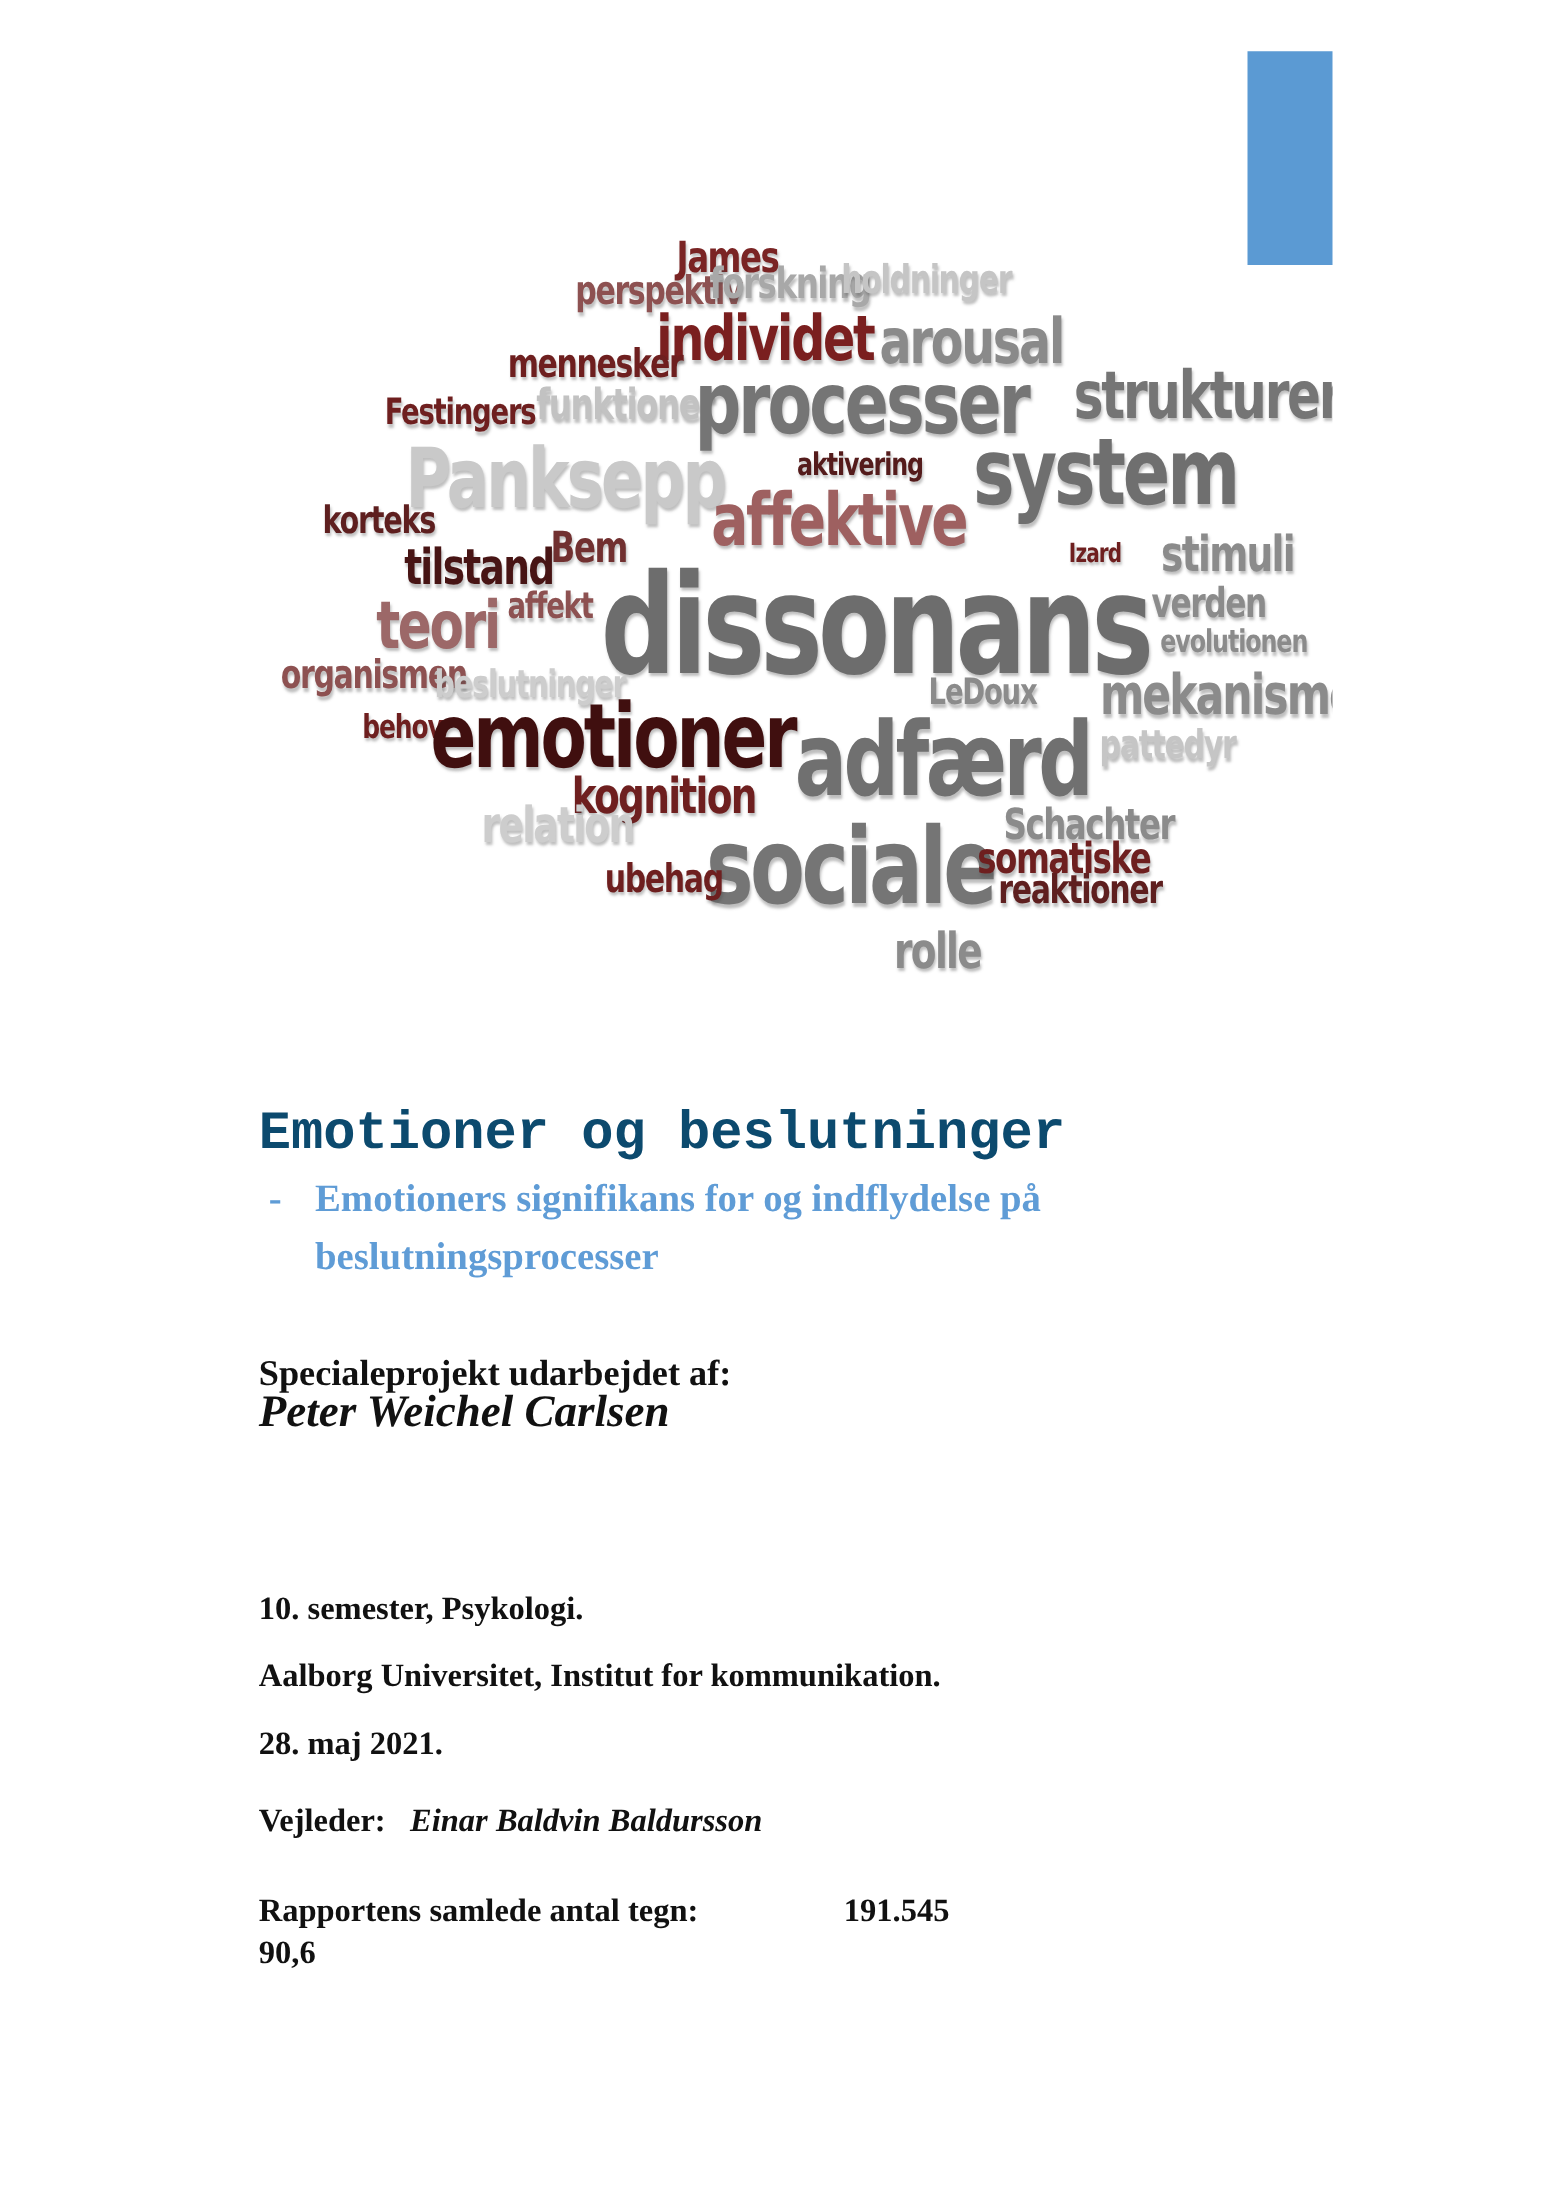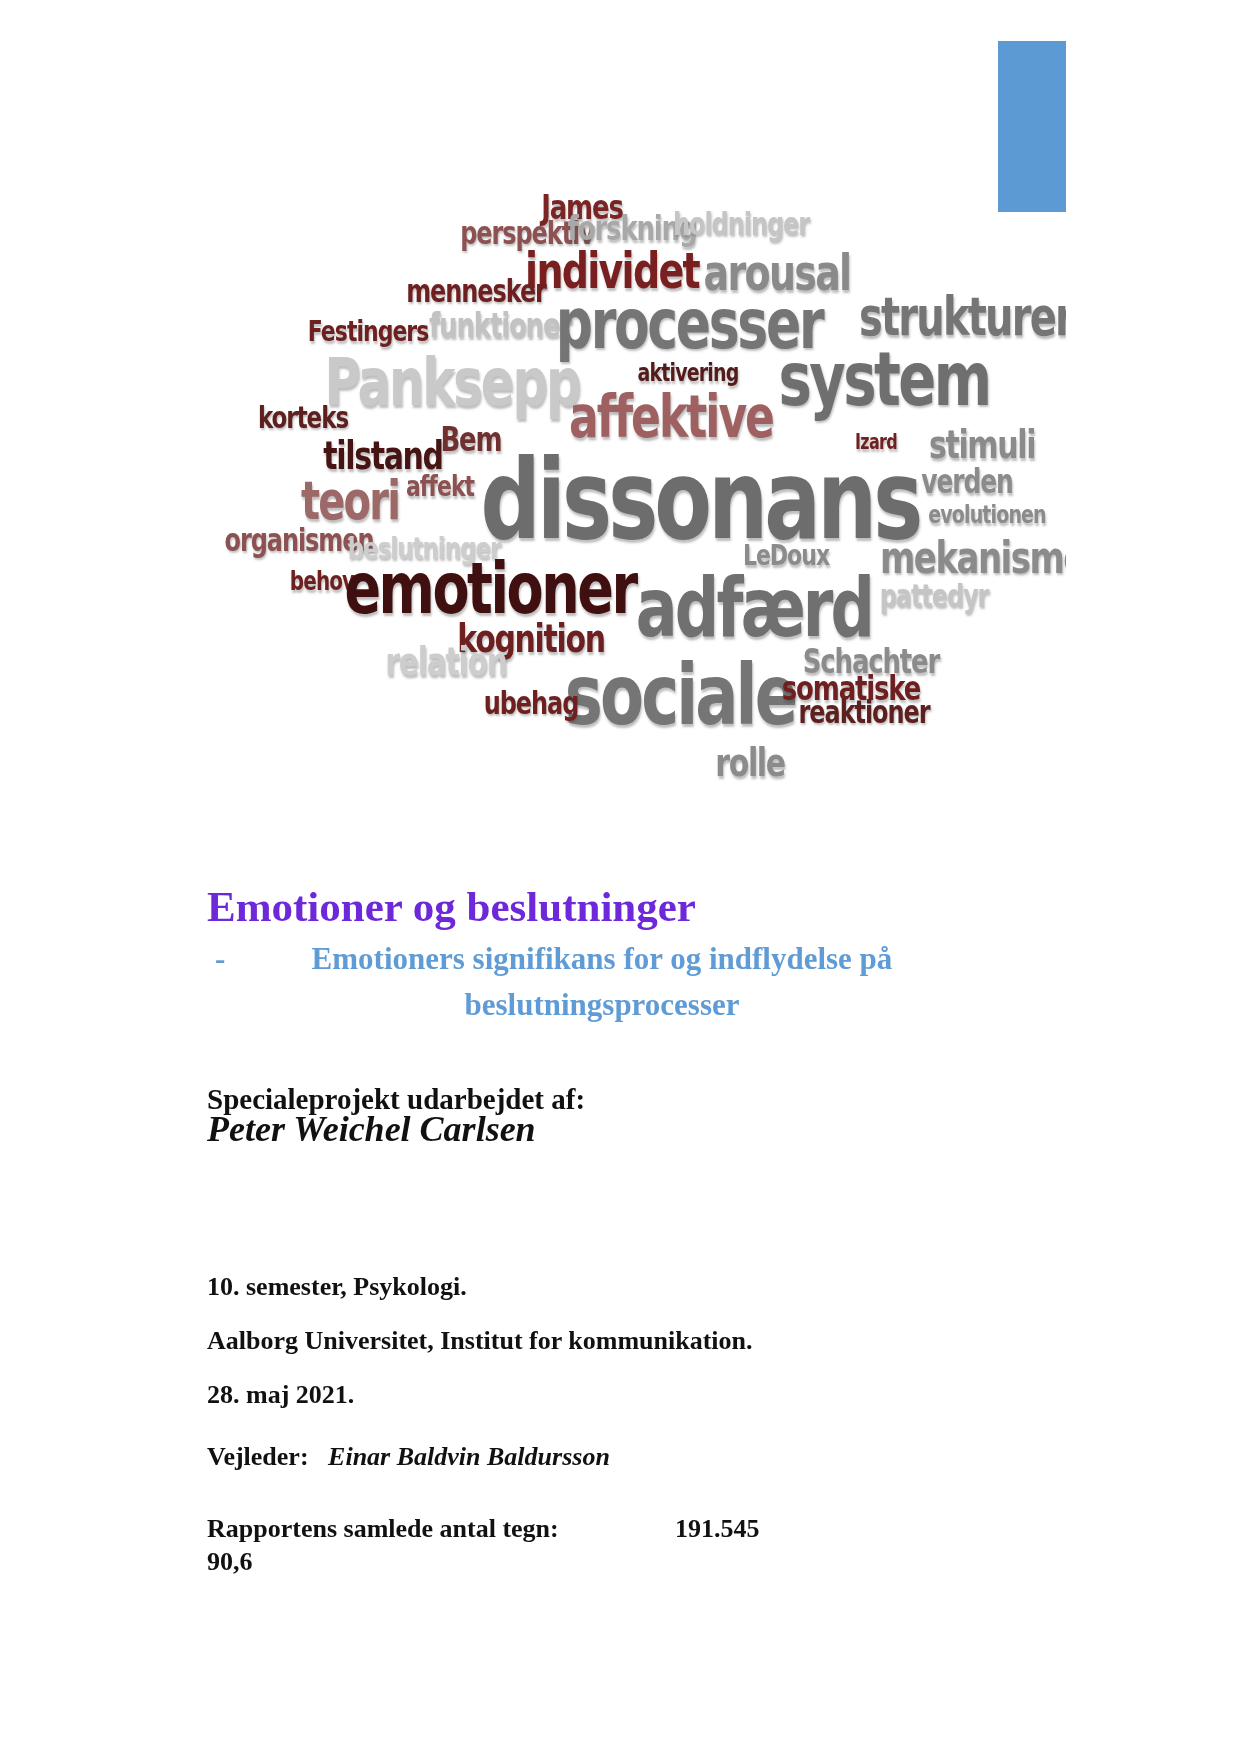--- a/index.html
+++ b/index.html
@@ -35,21 +35,21 @@
     font-size:43px; font-weight:bold;
     letter-spacing:0;
   }
   .doc-subtitle {
     position:absolute; left:215px; top:936px;
     display:flex;
     font-size:31px; font-weight:bold;
     line-height:46px;
   }
   .doc-subtitle .dash { width:37px; flex:0 0 auto; }
-  .doc-subtitle .sub-text { width:700px;text-align:center; }
+  .doc-subtitle .sub-text { width:700px; }
   .line { position:absolute; left:207px; white-space:nowrap;font-family:Liberation Serif, serif; }
   .l-heading     { top:1083px; font-size:29px; font-weight:bold; }
   .l-author      { top:1108px; font-size:36px; font-weight:bold; font-style:italic; }
   .l-studienr    { top:1216px; font-size:29px; font-weight:bold; }
   .l-semester    { top:1272px; font-size:26px; font-weight:bold; }
   .l-university  { top:1326px; font-size:26px; font-weight:bold; }
   .l-date        { top:1380px; font-size:26px; font-weight:bold; }
   .l-supervisor  { top:1442px; font-size:26px; font-weight:bold; }
   .l-supervisor .sup-name { font-style:italic; }
   .stats {
@@ -105,21 +105,21 @@
       <span class="cw" style="left: 531px; top: 638px; font-size: 30px; color: rgb(110, 31, 31);">kognition</span>
       <span class="cw" style="left: 871px; top: 661px; font-size: 26px; color: rgb(139, 139, 139);">Schachter</span>
       <span class="cw" style="left: 446px; top: 661px; font-size: 30px; color: rgb(205, 205, 205);">relation</span>
       <span class="cw" style="left: 680px; top: 695px; font-size: 64px; color: rgb(117, 117, 117);">sociale</span>
       <span class="cw" style="left: 851px; top: 688px; font-size: 26px; color: rgb(110, 31, 31);">somatiske</span>
       <span class="cw" style="left: 531px; top: 703px; font-size: 24px; color: rgb(110, 31, 31);">ubehag</span>
       <span class="cw" style="left: 864px; top: 712px; font-size: 24px; color: rgb(94, 31, 31);">reaktioner</span>
       <span class="cw" style="left: 750px; top: 762px; font-size: 30px; color: rgb(139, 139, 139);">rolle</span>
     </div>
 
-  <h1 class="doc-title" style="color: #6d28d9;">Emotioner og beslutninger</h1>
+  <h1 class="doc-title" style="color: #0c4a6e; font-family: Liberation Mono, monospace;">Emotioner og beslutninger</h1>
 
   <div class="doc-subtitle" style="color: rgb(95, 156, 214);">
     <span class="dash">-</span>
     <span class="sub-text">Emotioners signifikans for og indflydelse på beslutningsprocesser</span>
   </div>
 
   <div class="line l-heading">Specialeprojekt udarbejdet af:</div>
 
   <div class="line l-author">Peter Weichel Carlsen</div>
 

